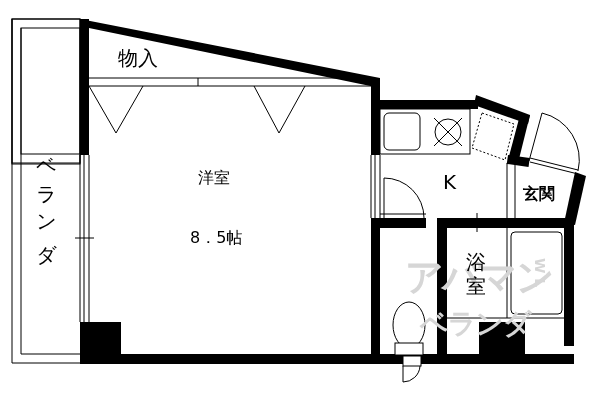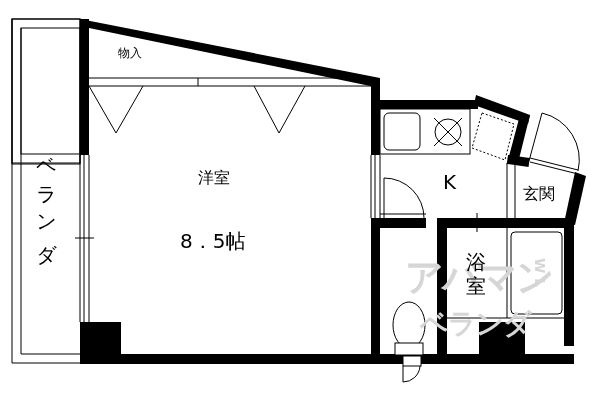--- a/index.html
+++ b/index.html
@@ -130,20 +130,20 @@
   <g stroke="#000" fill="none" stroke-dasharray="2,1">
     <line x1="373" y1="228" x2="373" y2="276"></line>
     <line x1="377" y1="228" x2="377" y2="276"></line>
   </g>
 </svg>
 
 <div class="wm" style="left:405px; top:252px; font-size:38px; letter-spacing:-2px;">アパマン</div>
 <div class="wm" style="left:420px; top:305px; font-size:28px; letter-spacing:-1px;">ベランダ</div>
 <div class="wm" style="left:532px; top:258px; font-size:14px; writing-mode:vertical-rl;">W L</div>
 
-<div class="lbl" style="left:118px; top:45px; font-size:12px;text-align:center;">物入</div>
+<div class="lbl" style="left:118px; top:45px; font-size:20px;text-align:center;">物入</div>
 <div class="lbl" style="left:198px; top:168px; font-size:16px;">洋室</div>
-<div class="lbl" style="left:180px; top:228px; font-size:20px;">8．5帖</div>
+<div class="lbl" style="left:190px; top:228px; font-size:16px;">8．5帖</div>
 <div class="lbl" style="left:443px; top:170px; font-size:20px;">K</div>
-<div class="lbl" style="left:523px; top:184px; font-size:16px;">玄関</div>
+<div class="lbl" style="left:523px; top:184px; font-size:16px;font-weight:bold;">玄関</div>
 <div class="lbl" style="left:466px; top:249px; font-size:20px;">浴</div>
 <div class="lbl" style="left:466px; top:273px; font-size:20px;">室</div>
 <div class="lbl vert" style="left:34px; top:143px; font-size:20px;">ベランダ</div>
 
 </body></html>

